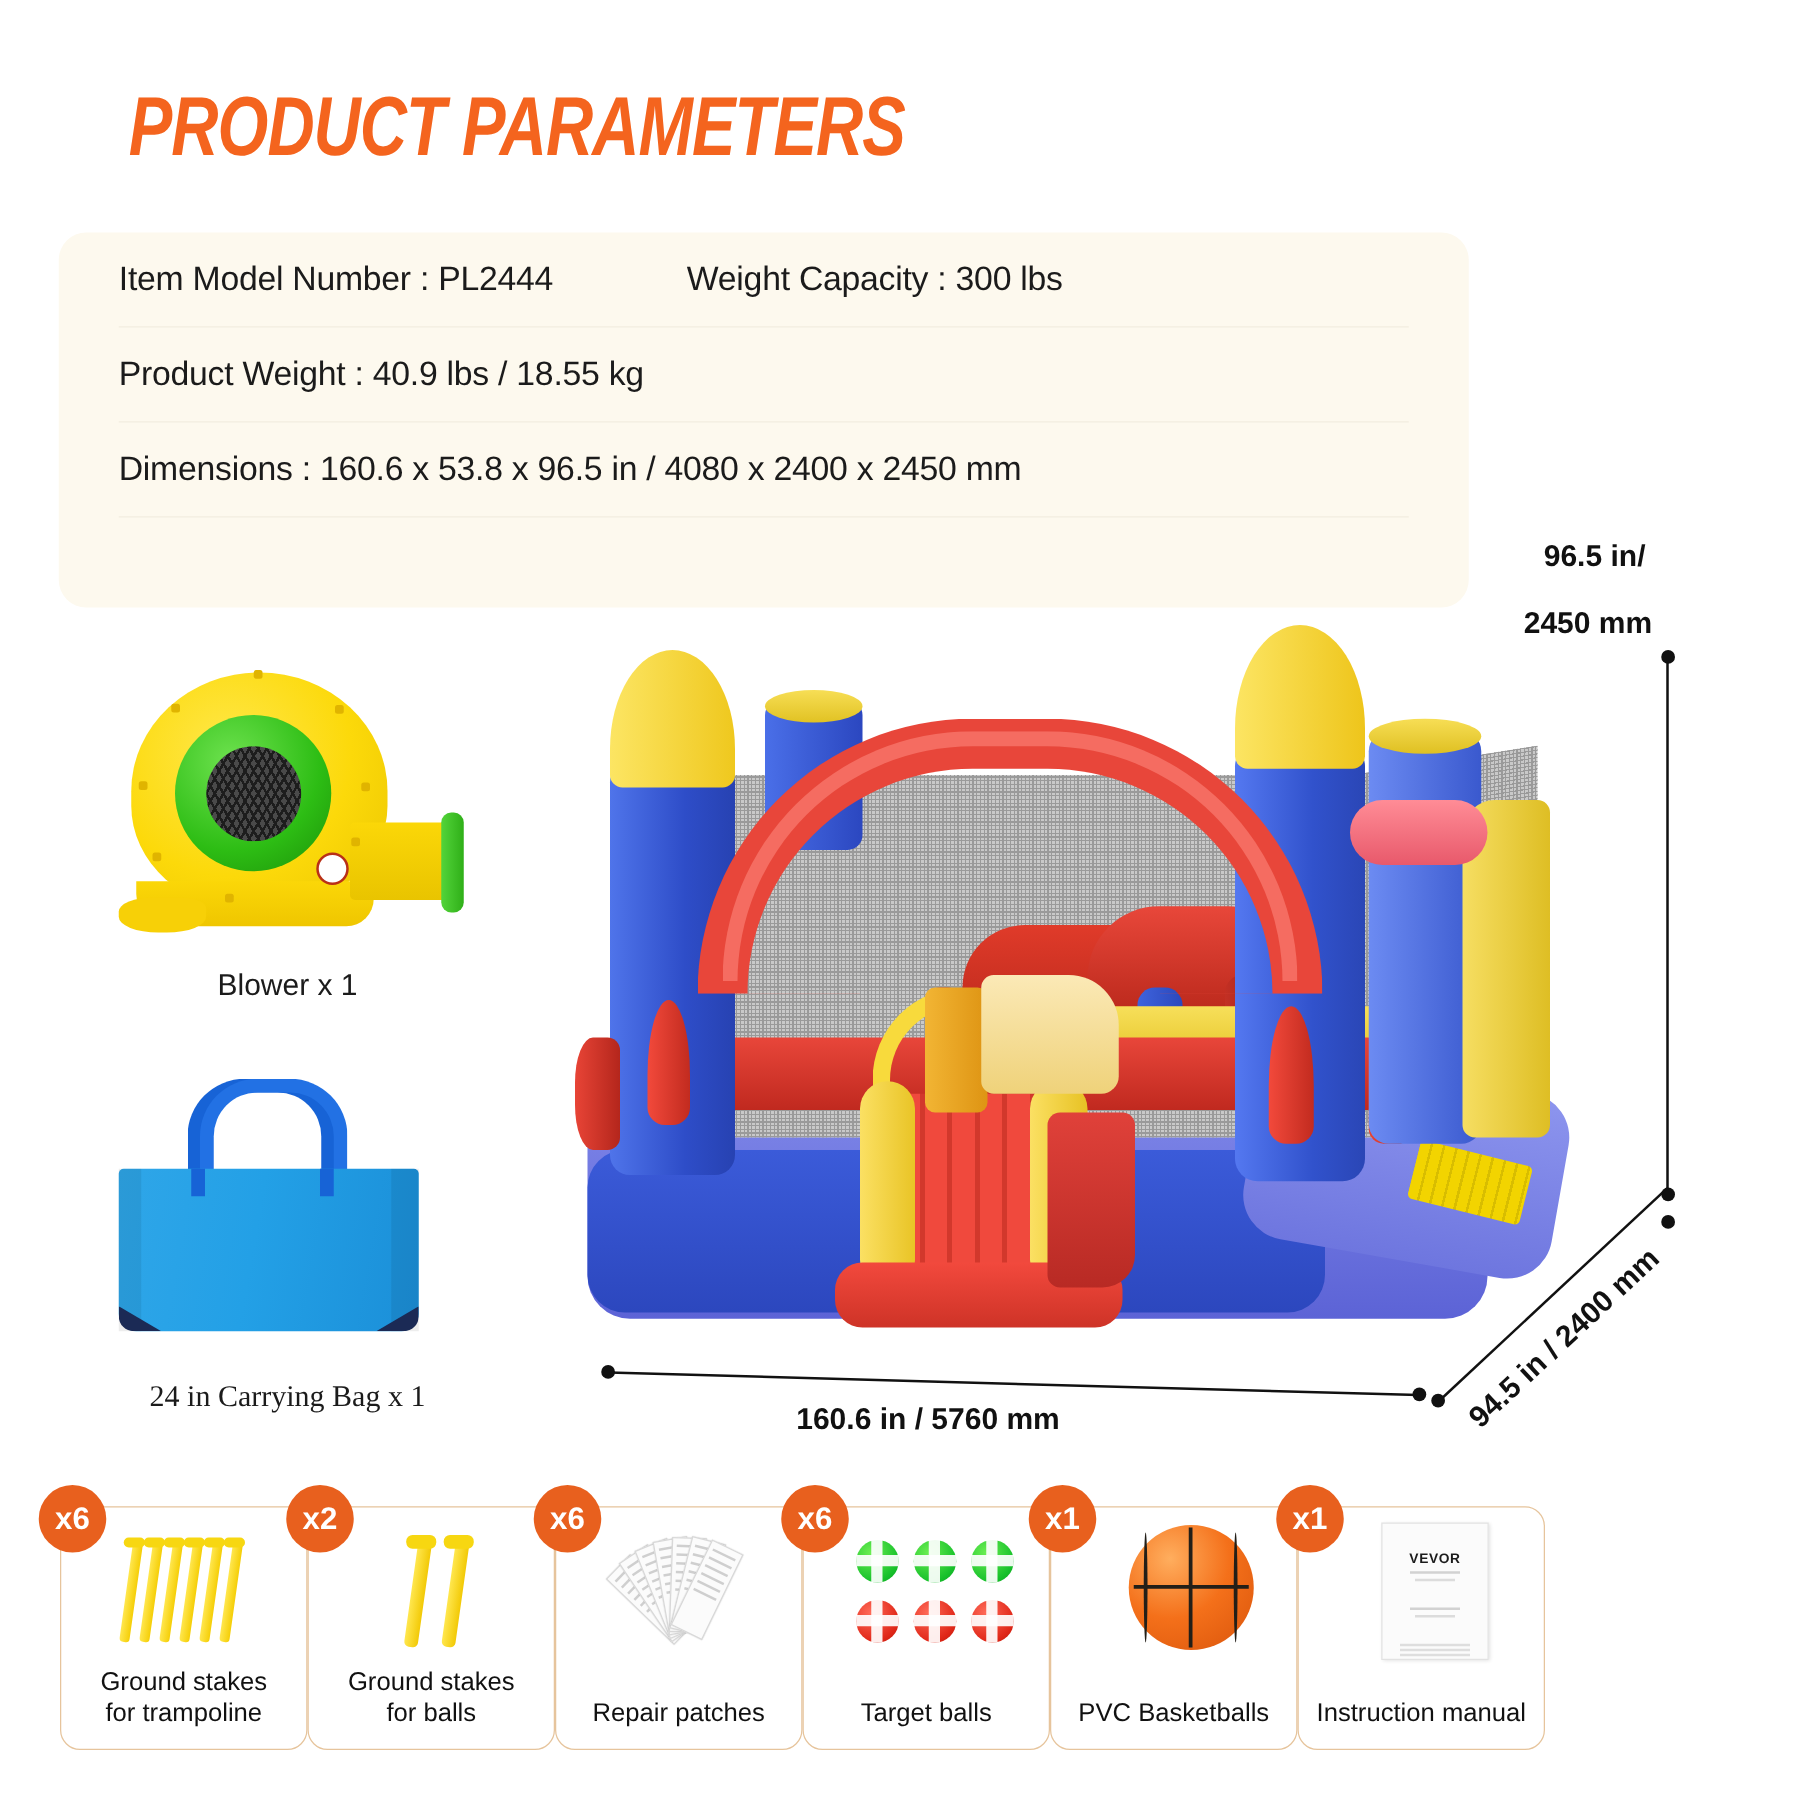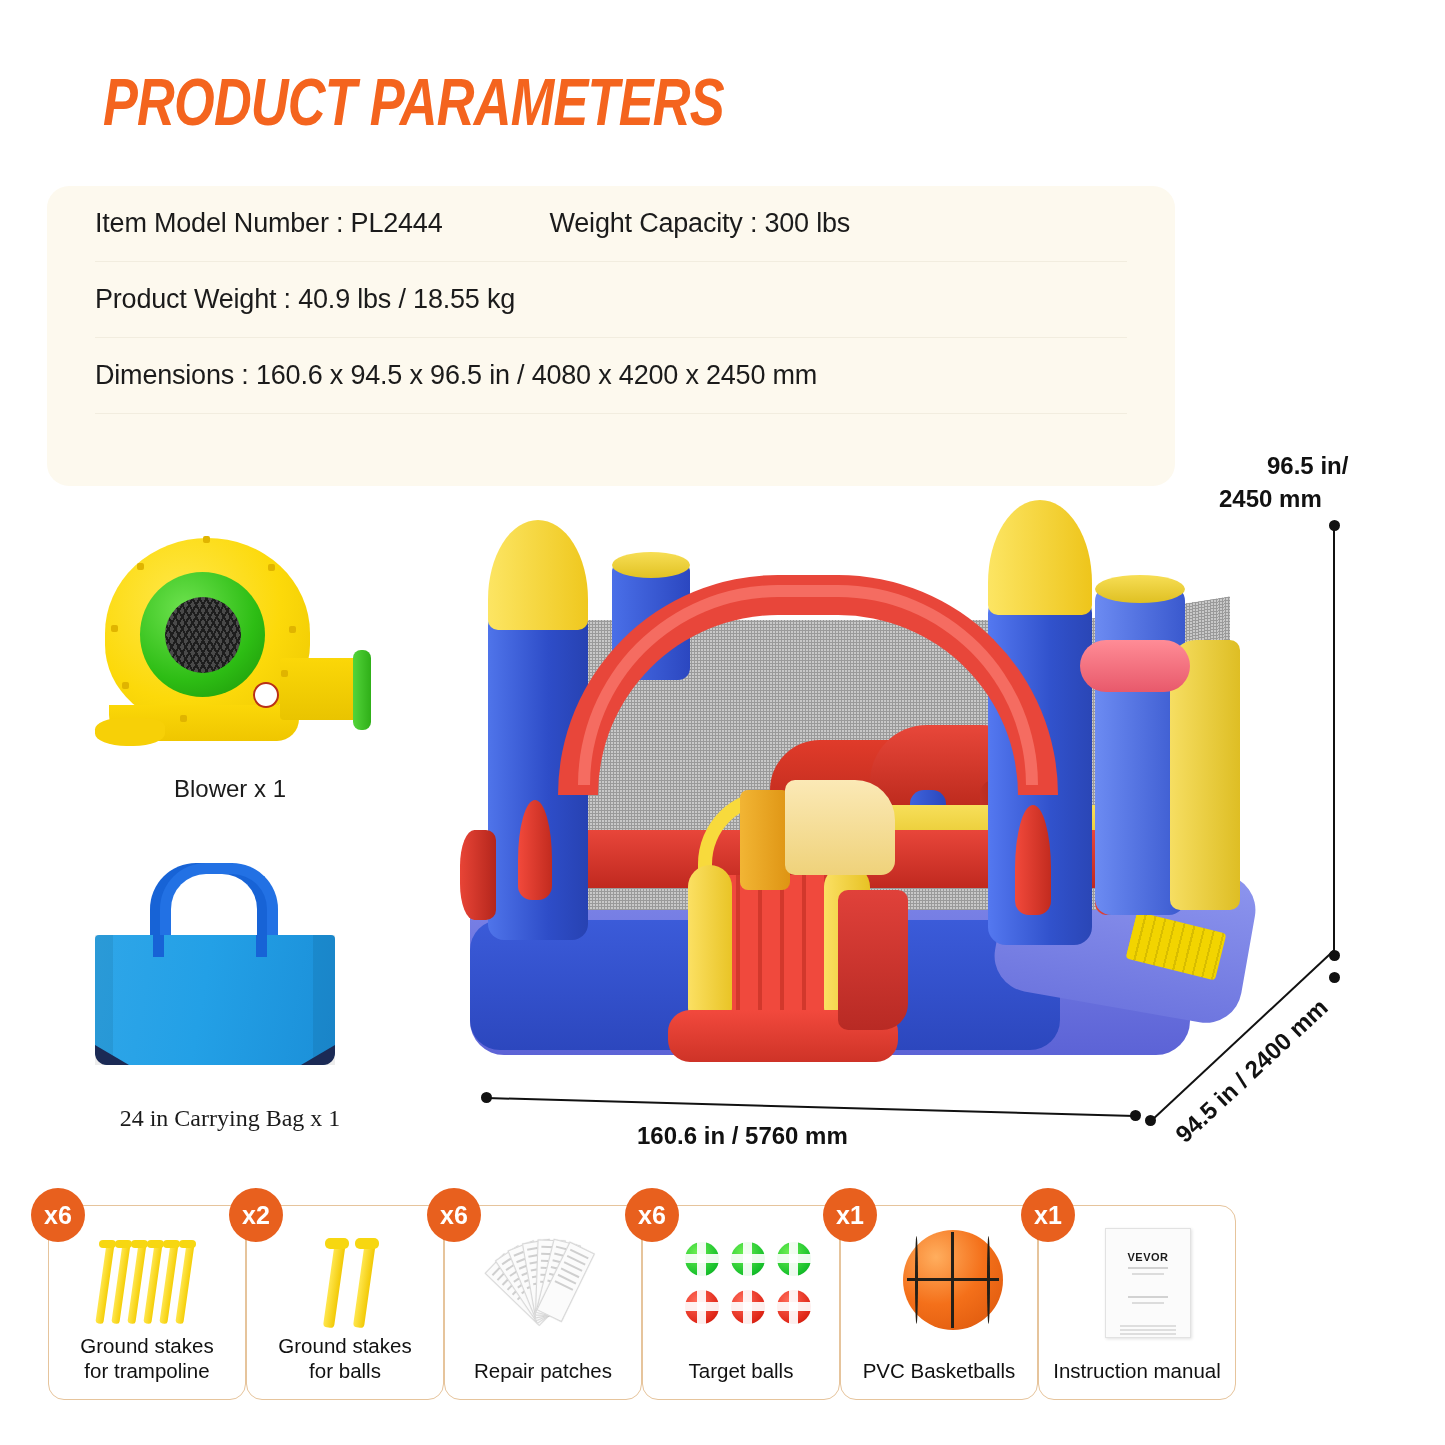--- a/index.html
+++ b/index.html
@@ -129,21 +129,21 @@
     box-sizing:border-box;
   }
   .card-badge{
     position:absolute;left:-18px;top:-18px;
     width:54px;height:54px;border-radius:50%;
     background:#E8601E;color:#fff;
     font-size:25px;font-weight:bold;
     display:flex;align-items:center;justify-content:center;
     z-index:4;
   }
-  .card-art{position:absolute;left:0;top:22px;width:100%;height:110px;}
+  .card-art{position:absolute;left:0;top:12px;width:100%;height:110px;}
   .card-label{
     position:absolute;left:0;bottom:16px;width:100%;
     text-align:center;font-size:20.5px;color:#111;line-height:1.22;
   }
   
   .stake{position:absolute;width:8px;background:linear-gradient(90deg,#FFE74F,#F5CE06);
     border-radius:3px;transform:rotate(8deg);}
   .stake-head{position:absolute;width:17px;height:8px;background:#F7D711;border-radius:4px;}
   .bstake{position:absolute;width:11px;background:linear-gradient(90deg,#FFE74F,#F2C905);
     border-radius:4px;transform:rotate(8deg);}
@@ -181,21 +181,21 @@
 
 <div id="spec-panel">
   <div class="spec-row">
     <span class="spec-text">Item Model Number : PL2444</span>
     <span class="spec-text col2">Weight Capacity : 300 lbs</span>
   </div>
   <div class="spec-row">
     <span class="spec-text">Product Weight :  40.9 lbs / 18.55 kg</span>
   </div>
   <div class="spec-row">
-    <span class="spec-text">Dimensions : 160.6 x 94.5 x 96.5 in / 4080 x 4200 x 2450 mm</span>
+    <span class="spec-text">Dimensions : 160.6 x 53.8 x 96.5 in / 4080 x 2400 x 2450 mm</span>
   </div>
 </div>
 
 <div id="blower-wrap">
   <div class="blower-body"></div>
   <div class="blower-foot"></div>
   <div class="blower-foot2"></div>
   <div class="blower-snout"></div>
   <div class="blower-flange"></div>
   <div class="blower-ring"></div>
@@ -335,21 +335,21 @@
               background:linear-gradient(#F2493D,#CE3327);border-radius:22px;"></div>
   <div class="hs" style="left:398px;top:400px;width:70px;height:140px;
               background:linear-gradient(#E0413A,#B82A24);border-radius:10px 10px 26px 10px;"></div>
 
   <div class="hs" style="left:300px;top:300px;width:50px;height:100px;
               background:linear-gradient(90deg,#F2B534,#DE9413);border-radius:8px;"></div>
   <div class="hs" style="left:345px;top:290px;width:110px;height:95px;
               background:linear-gradient(#FBE9B6,#EFD27A);border-radius:10px 40px 14px 10px;"></div>
 </div>
 
-<div class="dim-label" style="left:1235px;top:452px;text-align:center;margin-left:32px;">96.5 in/</div>
+<div class="dim-label" style="left:1235px;top:432px;text-align:center;">96.5 in/</div>
 <div class="dim-label" style="left:1219px;top:485px;text-align:left;">2450 mm</div>
 <div class="dim-line" style="left:1333px;top:525px;width:2px;height:430px;"></div>
 <div class="dot" style="left:1329px;top:520px;"></div>
 <div class="dot" style="left:1329px;top:950px;"></div>
 
 <div class="dim-line" style="left:487px;top:1097px;width:648px;height:2px;transform:rotate(1.6deg);transform-origin:left center;"></div>
 <div class="dot" style="left:481px;top:1092px;"></div>
 <div class="dot" style="left:1130px;top:1110px;"></div>
 <div class="dim-label" style="left:637px;top:1122px;">160.6 in / 5760 mm</div>
 

